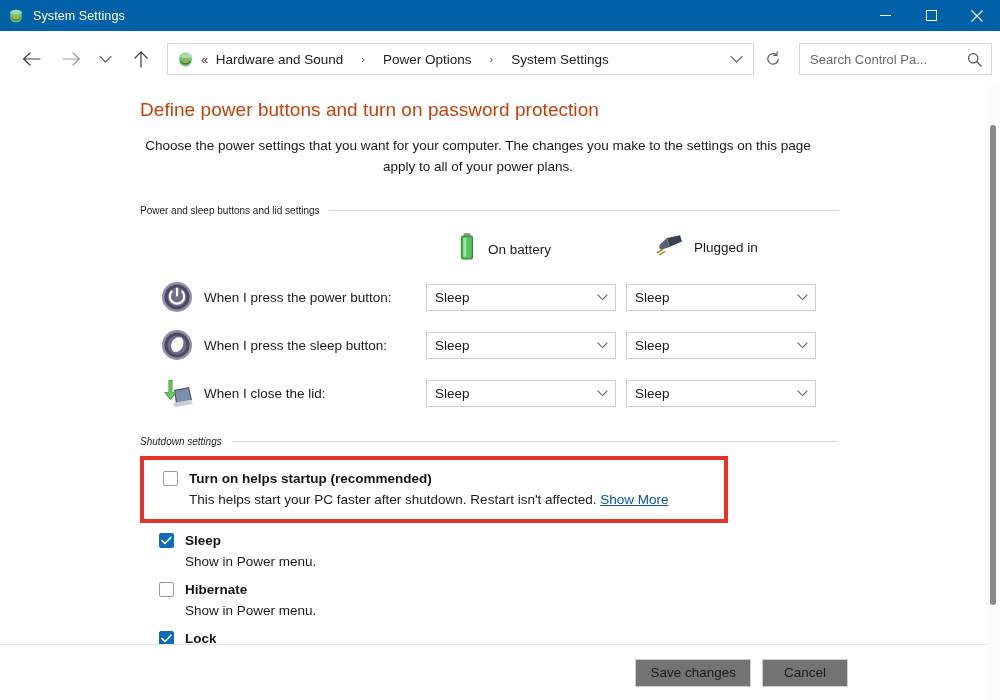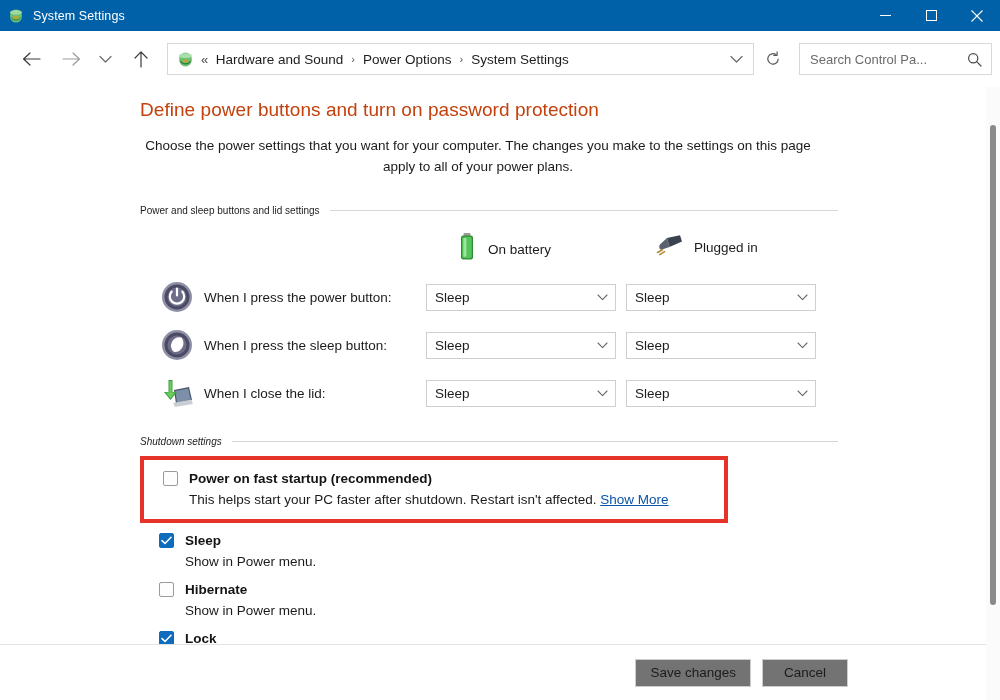--- a/index.html
+++ b/index.html
@@ -87,20 +87,21 @@
     margin-right: 8px;
     flex: 0 0 auto;
     letter-spacing: -.5px;
   }
   .crumbs {
     display: flex;
     align-items: center;
     flex: 1 1 auto;
     min-width: 0;
     overflow: hidden;
+    gap: 10px;
   }
   .crumb {
     font-size: 13.5px;
     color: #1c1c1c;
     white-space: nowrap;
   }
   .crumb-sep {
     color: #555;
     font-size: 11px;
     margin: 0 8px;
@@ -569,21 +570,21 @@
 
     <div class="group-head shutdown-head">
       <span class="label">Shutdown settings</span>
       <span class="rule"></span>
     </div>
 
     <div class="highlight-box">
       <div class="check-row">
         <span class="cb off"></span>
         <div class="check-body">
-          <div class="check-title">Power on fast startup (recommended)</div>
+          <div class="check-title">Turn on helps startup (recommended)</div>
           <div class="check-sub"><span>This helps start your PC faster after shutdown. Restart isn't affected. </span><a href="#">Show More</a></div>
         </div>
       </div>
     </div>
 
     <div class="plain-checks">
       <div class="check-row">
         <span class="cb on">
           <svg width="11" height="9" viewBox="0 0 11 9">
               <path d="M1 4.6 L4 7.4 L10 1.2" stroke="#ffffff" stroke-width="1.5" fill="none" stroke-linecap="round" stroke-linejoin="round"></path>

